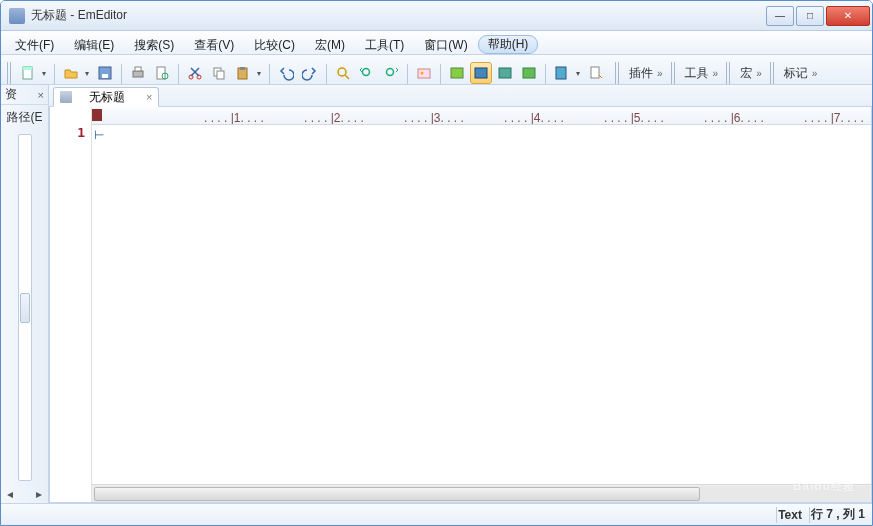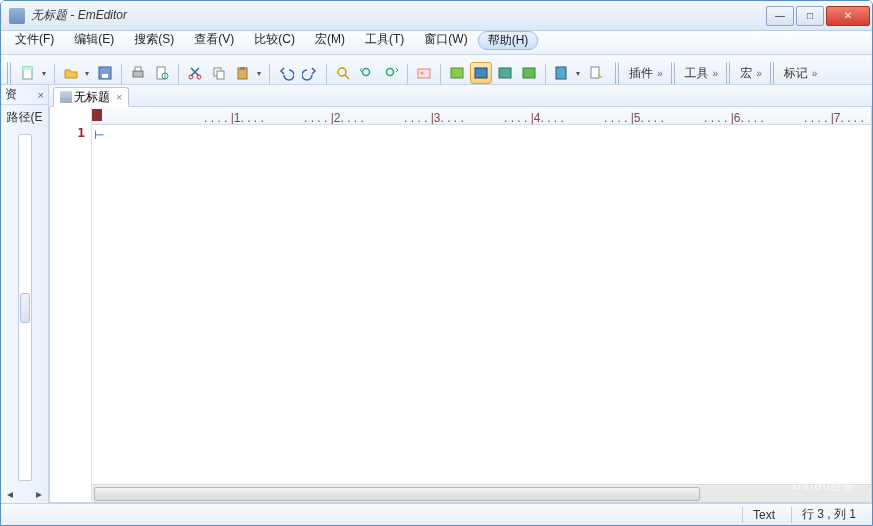--- a/index.html
+++ b/index.html
@@ -2,26 +2,26 @@
 <html><head>
 <meta charset="utf-8">
 <style>
 * { margin: 0; padding: 0; box-sizing: border-box; font-family: "Microsoft YaHei", "Segoe UI", Tahoma, sans-serif; font-size: 12px; }
 body { background: #fff; overflow: hidden; width: 873px; height: 526px; }
 
 .window { width: 873px; height: 526px; border: 1px solid #5a8cc7; background: #fff; display: flex; flex-direction: column; border-radius: 5px 5px 0 0; overflow: hidden; }
 
 .titlebar { height: 30px; background: linear-gradient(#f4f8fd, #dde8f5); display: flex; align-items: center; padding: 0 2px 0 8px; border-bottom: 1px solid #b8cde4; }
 .title-icon { width: 16px; height: 16px; margin-right: 6px; background: linear-gradient(#9cb4d8,#6a8dc0); border-radius: 2px; display:inline-block; }
-.title-text { flex: 1; color: #333; font-style: italic; }
+.title-text { flex: 1; color: #333; }
 .win-controls { display: flex; gap: 2px; }
 .win-btn { width: 28px; height: 20px; border: 1px solid #8aa5c8; background: linear-gradient(#f2f7fd,#d7e4f3); border-radius: 2px; display: flex; align-items: center; justify-content: center; font-size: 10px; color: #333; cursor: default; }
 .win-btn.close { background: linear-gradient(#f08070,#d14030); border-color:#b03020; color: #fff; width: 44px; }
 
-.menubar { height: 24px; background: linear-gradient(#fdfefe,#ecf2fa); border-bottom: 1px solid #c5d4e8; display: flex; align-items: flex-start; padding: 0 4px; }
+.menubar { height: 24px; background: linear-gradient(#fdfefe,#ecf2fa); border-bottom: 1px solid #c5d4e8; display: flex; align-items: flex-end; padding: 0 4px; }
 .menu-item { padding: 0 10px; display: flex; align-items: center; color: #222; cursor: default; }
 .menu-item.hover { background: linear-gradient(#e8f1fb,#cde1f6); border: 1px solid #9bbde4; border-radius: 9px; padding: 0 9px; }
 
 .toolbar { height: 30px; background: linear-gradient(#f8fbfe,#e7eff8); border-bottom: 1px solid #c5d4e8; display: flex; align-items: flex-end; padding: 0 4px; gap: 2px; }
 .tool { width: 22px; height: 22px; display: flex; align-items: center; justify-content: center; border: 1px solid transparent; border-radius: 3px; cursor: default; position: relative; }
 .tool.with-drop { width: 32px; padding-right: 10px; }
 .tool.with-drop::after { content: "▾"; position: absolute; right: 2px; font-size: 8px; color: #555; }
 .tool-sep { width: 1px; height: 20px; background: #b8c8dc; margin: 0 3px; }
 .tool svg { width: 16px; height: 16px; }
 .tool.selected { background: linear-gradient(#fde9b6,#f8cf72); border-color: #d8a93a; }
@@ -33,39 +33,39 @@
 .side-panel { width: 48px; border-right: 1px solid #c5d4e8; background: linear-gradient(90deg,#f4f8fd,#e7eff8); display:flex; flex-direction:column; }
 .side-title { height: 20px; display: flex; align-items: center; justify-content: space-between; padding: 0 4px; font-size: 11px; color:#333; border-bottom:1px solid #d0dbe8;}
 .side-close { font-size: 11px; color:#666; cursor:default; }
 .side-label { padding: 4px; color:#333; text-align:center; }
 .side-track { flex:1; margin: 4px auto; width: 14px; border:1px solid #c0cde0; background:#fff; border-radius:2px; position:relative; }
 .side-thumb { position:absolute; top:50%; left:1px; right:1px; height:30px; transform:translateY(-50%); background:linear-gradient(#f0f4fa,#d8e4f2); border:1px solid #b0c2d8; border-radius:2px;}
 .side-arrows { display:flex; justify-content:space-between; padding:2px 6px; color:#555; font-size:10px;}
 
 .main-area { flex: 1; display: flex; flex-direction: column; min-width: 0; }
 .tabstrip { height: 22px; background: linear-gradient(#f4f8fd,#e7eff8); border-bottom: 1px solid #c5d4e8; display:flex; align-items:flex-end; padding-left:4px; }
-.doc-tab { height: 20px; background:#fff; border:1px solid #b8c8dc; border-bottom:1px solid #fff; border-radius:3px 3px 0 0; display:flex; align-items:center; padding: 0 6px; gap:2px; margin-bottom:-1px;}
+.doc-tab { height: 20px; background:#fff; border:1px solid #b8c8dc; border-bottom:1px solid #fff; border-radius:3px 3px 0 0; display:flex; align-items:center; padding: 0 6px; gap:17px; margin-bottom:-1px;}
 .doc-tab .tab-icon { width:12px; height:12px; background:linear-gradient(#c8d4e4,#98acc4); border-radius:1px;}
 .doc-tab .tab-close { color:#888; font-size:11px; cursor:default; margin-left:4px;}
 
 .editor-wrap { flex:1; display:flex; background:#fff; border:1px solid #c5d4e8; border-top:none; min-height:0;}
 .gutter-area { width:42px; background:#fff; border-right:1px solid #e0e0e0; padding-top:18px; }
 .gutter-line { text-align:right; padding-right:6px; color:#a02030; font-weight:bold; font-family: Consolas, monospace; font-size:13px; }
 .text-zone { flex:1; position:relative; min-width:0; display:flex; flex-direction:column; }
 .ruler { height:18px; background:linear-gradient(#fafcfe,#eef3f9); border-bottom:1px solid #d0dae6; position:relative; overflow:hidden; font-family:Consolas,monospace; font-size:9px; color:#7a4a4a;}
 .ruler-mark-zero { position:absolute; left:0; top:2px; width:10px; height:12px; background:#8a3030; }
 .ruler-tick { position:absolute; top:4px; }
 .text-body { flex:1; position:relative; font-family:Consolas,monospace; font-size:13px; padding:2px 2px; overflow:hidden;}
 .cursor-mark { color:#2060b0; }
 .hscroll-wrap { height:18px; background:#f0f0f0; border-top:1px solid #d8d8d8; display:flex; align-items:center; }
 .hscroll-track { flex:1; height:16px; background:#e8e8e8; position:relative; margin:0 1px; }
 .hscroll-thumb { position:absolute; left:1px; top:1px; bottom:1px; width:78%; background:linear-gradient(#f4f4f4,#d8d8d8); border:1px solid #b8b8b8; border-radius:2px;}
 
 .statusbar { height:22px; background:linear-gradient(#f8fbfe,#e7eff8); border-top:1px solid #c5d4e8; display:flex; align-items:center; justify-content:flex-end; padding:0 6px; gap:6px; color:#333;}
-.status-seg { padding: 0 10px; border-left:1px solid #c0cde0; height:16px; display:flex; align-items:center;}
+.status-seg { padding: 0 1px; border-left:1px solid #c0cde0; height:16px; display:flex; align-items:center;font-weight:bold;}
 
 .watermark { position:absolute; right:18px; bottom:30px; color:#fff; opacity:.55; font-size:24px; font-weight:bold; letter-spacing:1px; text-shadow:0 0 2px rgba(0,0,0,.1); pointer-events:none; font-family: Arial,sans-serif;}
 .watermark small{ font-size:11px; font-weight:bold; margin-left:0;}
 </style>
 </head>
 <body>
 
 <div class="window">
 
   <div class="titlebar">
@@ -276,19 +276,19 @@
               <div class="hscroll-thumb"></div>
             </div>
           </div>
         </div>
       </div>
     </div>
   </div>
 
   <div class="statusbar">
     <div class="status-seg">Text</div>
-    <div class="status-seg">行 3 , 列 1</div>
+    <div class="status-seg">行 7 , 列 1</div>
   </div>
 
   <div class="watermark">
     <span>Baidu</span><small>经验</small>
   </div>
 </div>
 
 </body></html>

